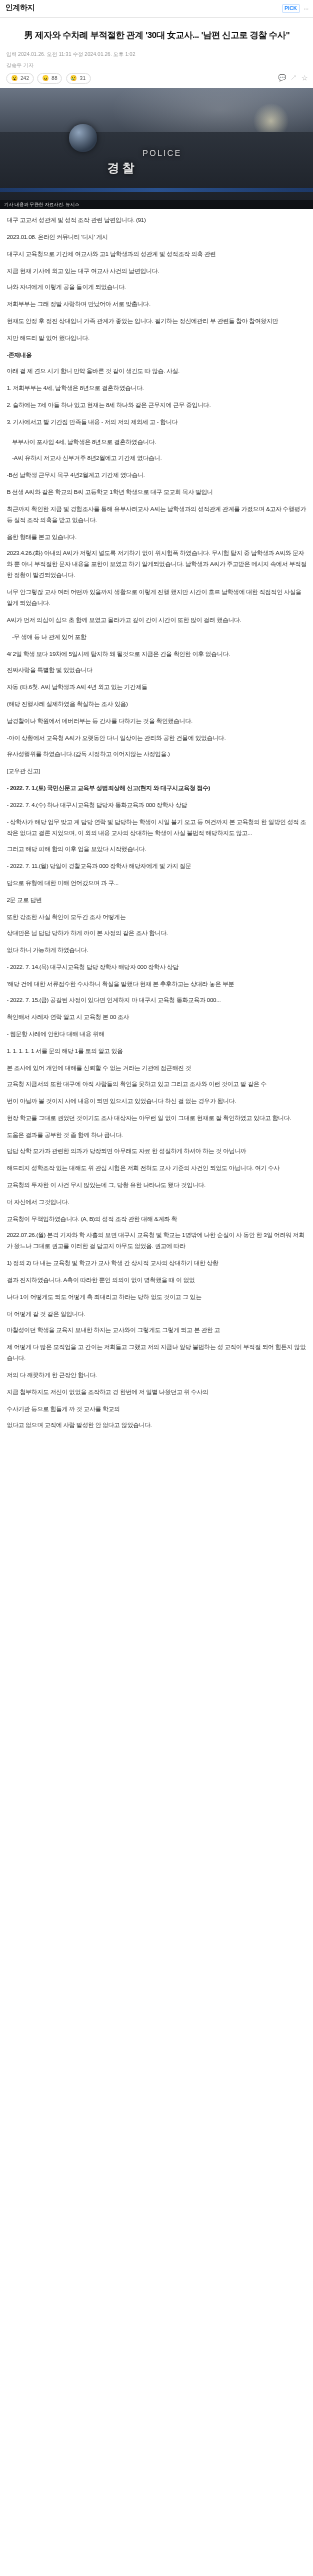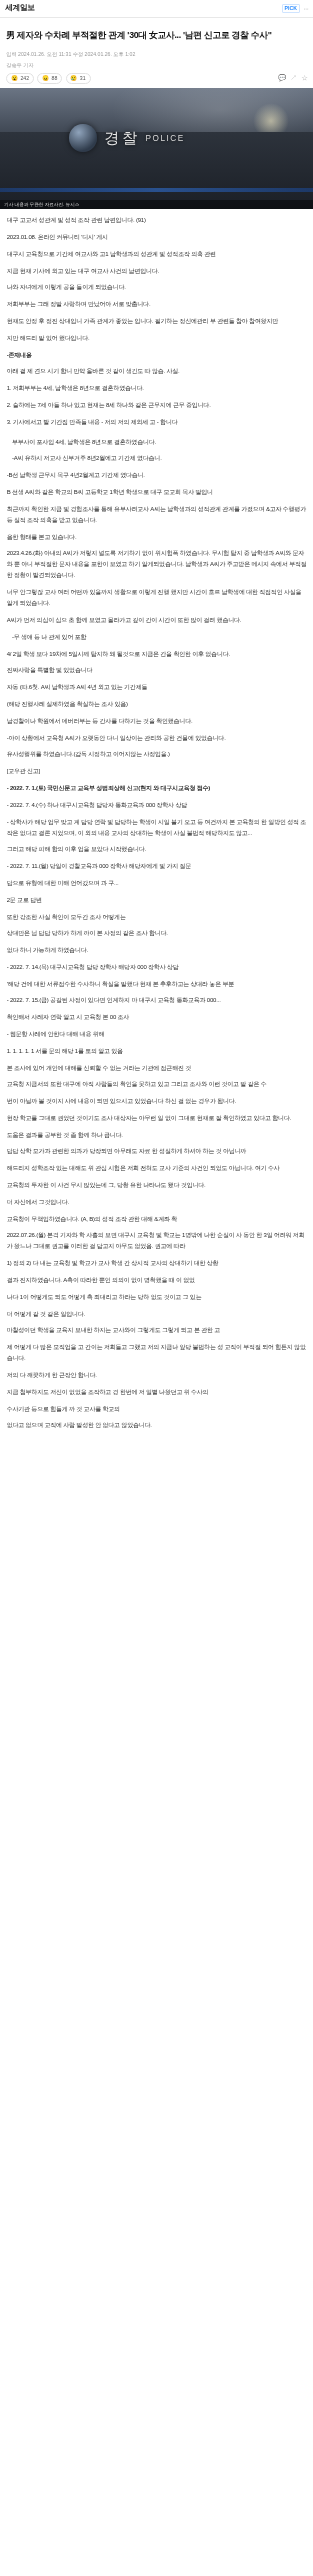--- a/index.html
+++ b/index.html
@@ -46,20 +46,21 @@
   }
 
   
   .headline-wrap { padding: 5.2px 6.2px 2.1px 6.2px; }
   .headline {
     font-size: 8.8px;
     line-height: 1.38;
     font-weight: bold;
     color: #111;
     letter-spacing: -0.3px;
+    text-align: center;
   }
   .meta-row {
     padding: 2.1px 6.2px 4.1px 6.2px;
     font-size: 5.2px;
     color: #9a9a9a;
   }
   .byline {
     padding: 0 6.2px 4.1px 6.2px;
     font-size: 5.2px;
     color: #9a9a9a;
@@ -104,22 +105,23 @@
     position:absolute; left:0; right:0; bottom:0; height: 77px;
     background: linear-gradient(180deg,#2d333c 0%, #1b1f26 100%);
   }
   .hero-police-sign {
     position:absolute;
     left: 46%; top: 34%;
     transform: translateX(-50%);
     display:flex; align-items:center; gap:5.2px;
   }
   .sign-ko {
-    color:#e8e8e8; font-size:15px; font-weight:normal; letter-spacing:3.1px;
+    color:#e8e8e8; font-size:12px; font-weight:bold; letter-spacing:3.1px;
     text-shadow: 0 0 5.2px rgba(0,0,0,.8);
+    margin-top: 31px;
   }
   .sign-en {
     color:#dcdcdc; font-size:8.2px; font-weight:normal; letter-spacing:1.5px;
     text-shadow: 0 0 4.1px rgba(0,0,0,.8);
   }
   .hero-emblem {
     position:absolute; left: 22%; top: 30%;
     width: 28px; height: 28px; border-radius: 50%;
     background: radial-gradient(circle at 35% 30%, #8fa3bb, #2f3b4b 70%);
     box-shadow: 0 0 6.2px rgba(0,0,0,.6);
@@ -152,21 +154,21 @@
   }
   .article p { margin: 0 0 5.7px 0; }
   .article p.indent { padding-left: 5.2px; }
   .article p.strong { font-weight: bold; }
   .spacer { height: 3.1px; }
 </style>
 </head>
 <body>
 
 <div class="pub-bar">
-  <span class="pub-logo">세계일보</span>
+  <span class="pub-logo">인계하지</span>
   <span class="pub-right">
     <span class="pub-pick">PICK</span>
     <span>⋯</span>
   </span>
 </div>
 
 <div class="headline-wrap">
   <h1 class="headline">男 제자와 수차례 부적절한 관계 '30대 女교사... '남편 신고로 경찰 수사"</h1>
 </div>
 <div class="meta-row">입력 2024.01.26. 오전 11:31  수정 2024.01.26. 오후 1:02</div>

